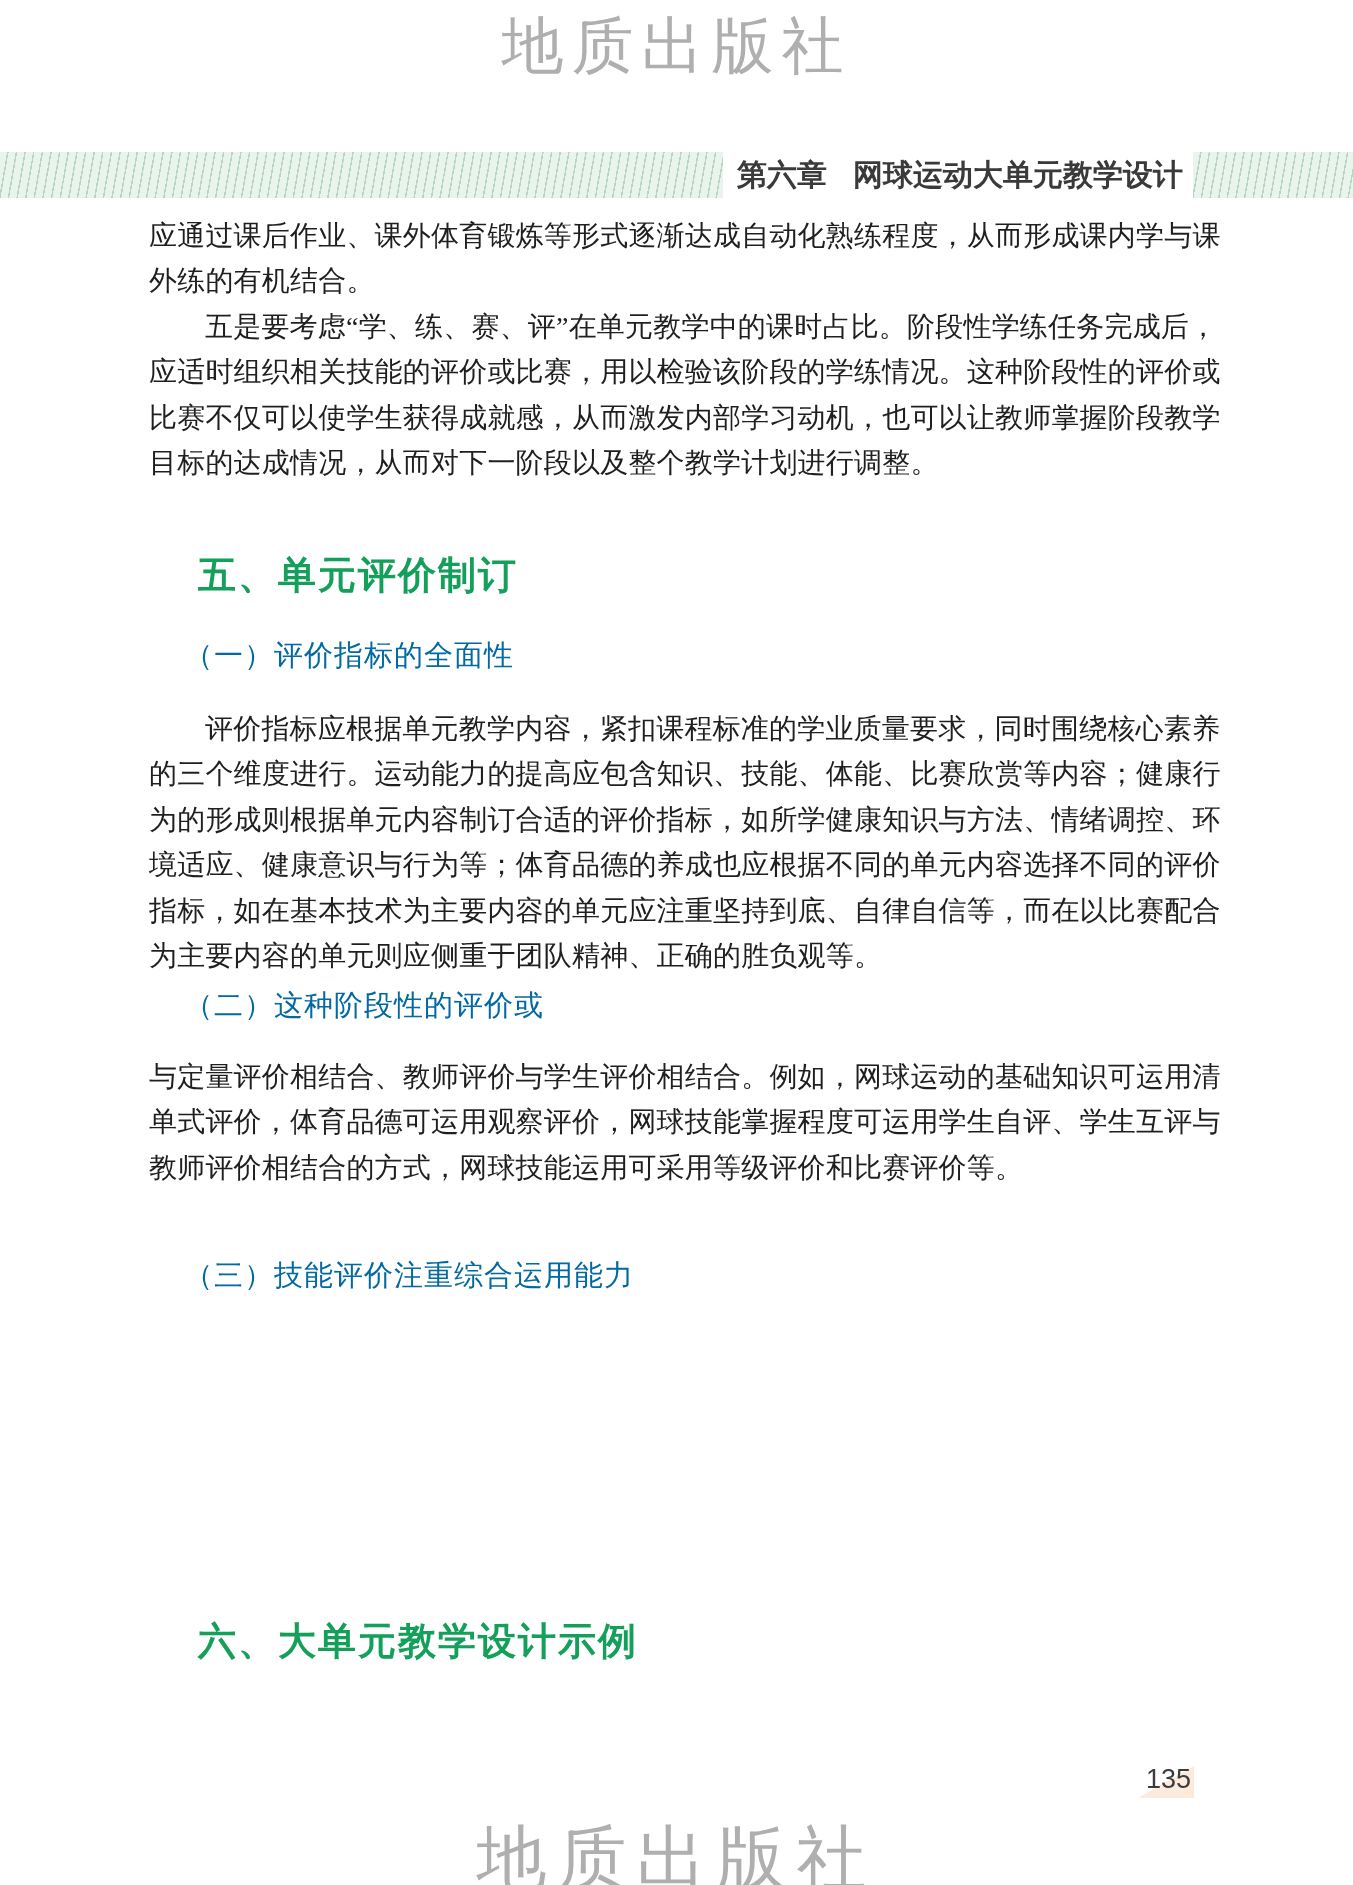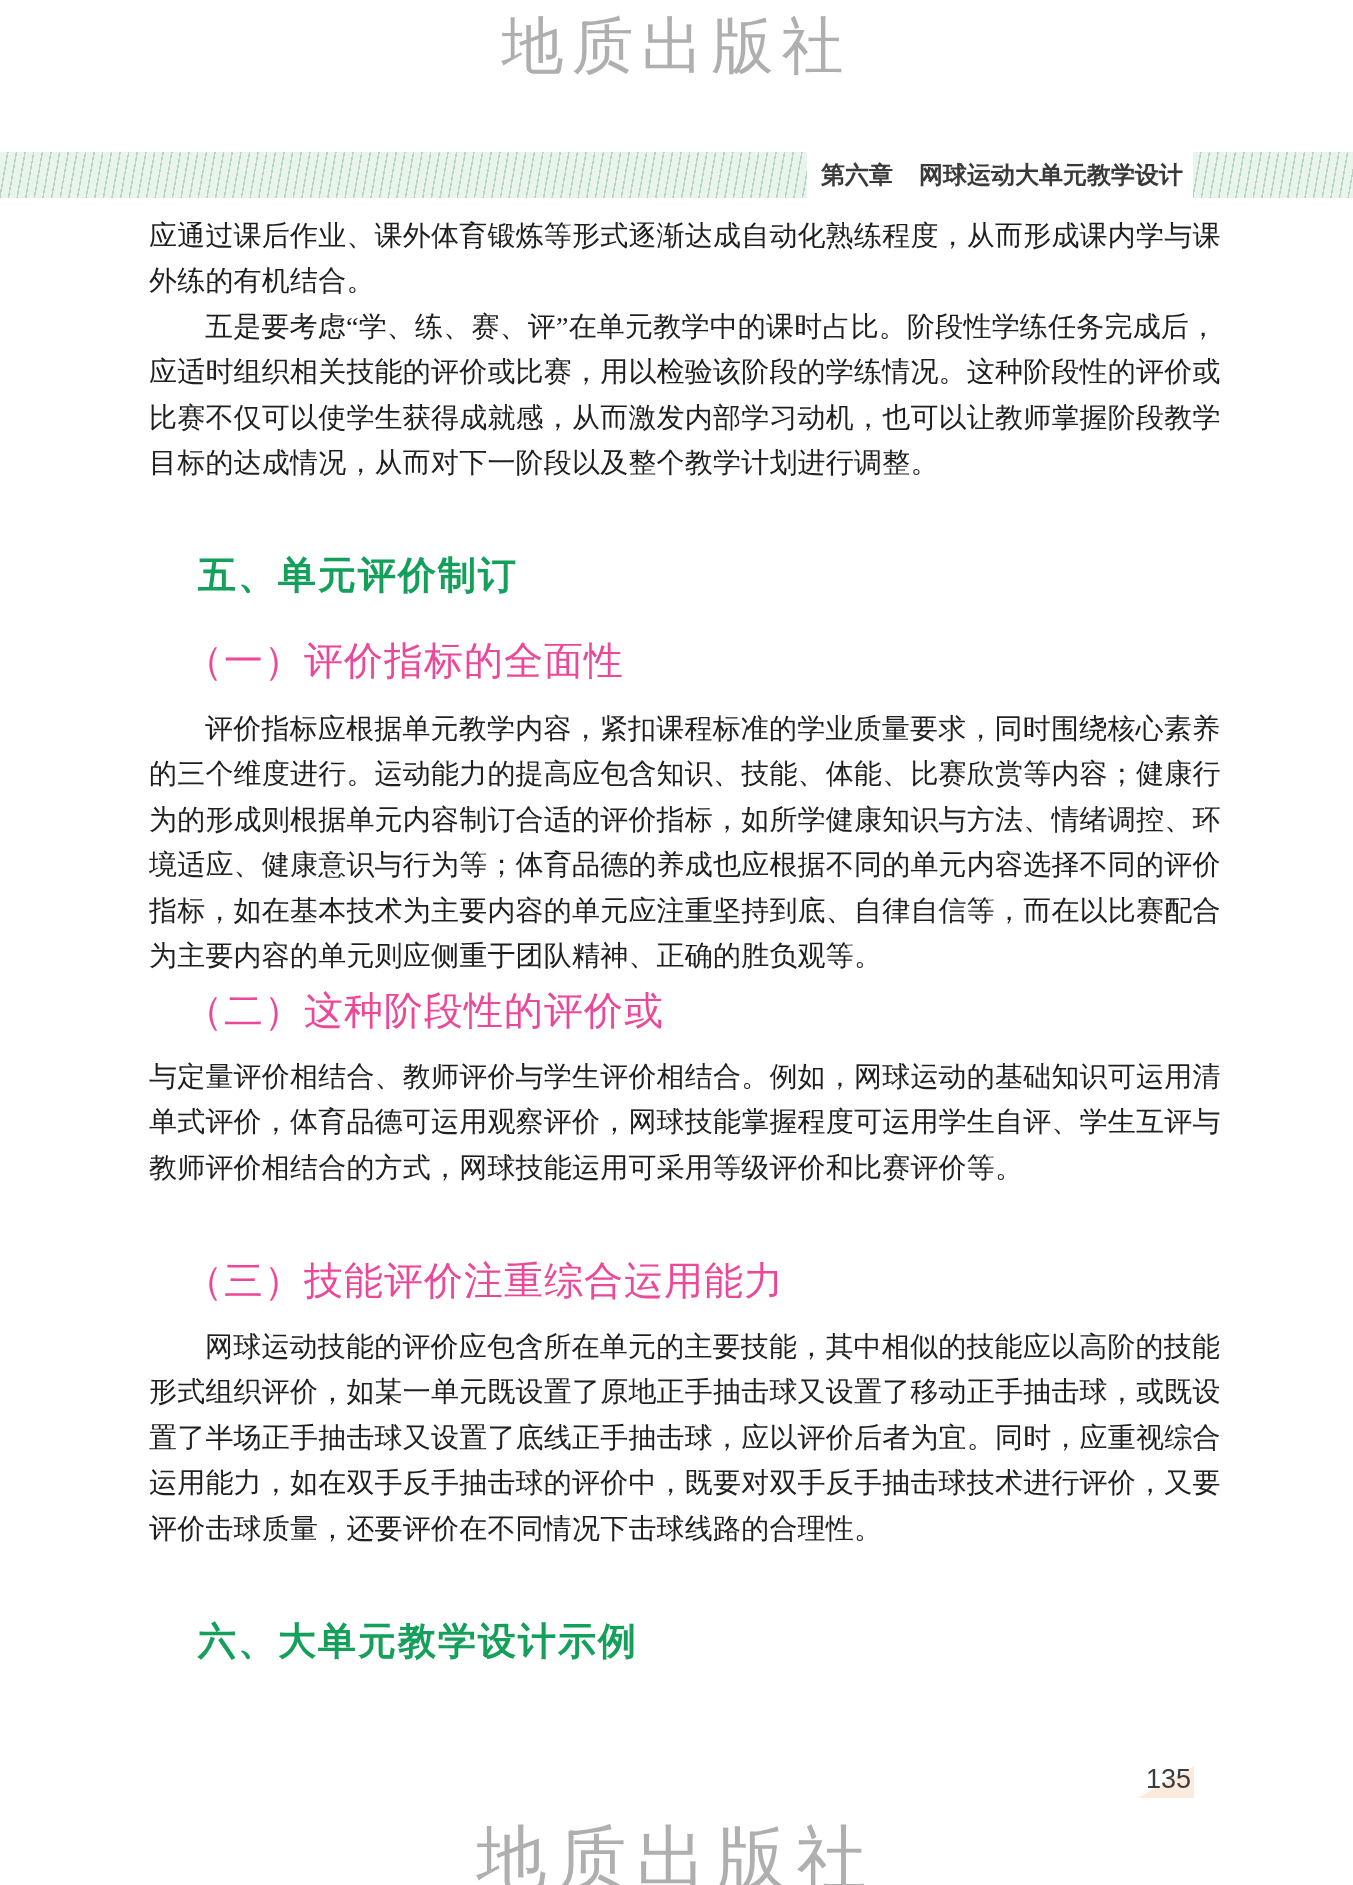--- a/index.html
+++ b/index.html
@@ -8,29 +8,29 @@
   .wm{position:absolute;left:0;width:100%;text-align:center;color:#afafaf;
       font-family:Liberation Mono, monospace;}
   .wm-top{top:4px;font-size:62px;letter-spacing:8px;}
   .wm-bottom{top:1812px;font-size:70px;letter-spacing:10px;}
   .band{position:absolute;top:152px;left:0;width:100%;height:46px;display:flex;align-items:center;}
   .stripe{height:100%;
       background:repeating-linear-gradient(100deg,#e9f4ec 0px,#e9f4ec 7px,#b9d6c4 7px,#b9d6c4 8.5px);}
   .stripe-left{flex:1;}
   .stripe-right{width:160px;}
   .band-text{padding:0 10px 0 14px;font-family:"Liberation Sans","DejaVu Sans",sans-serif;
-      font-weight:bold;font-size:24px;color:#3a3a3a;white-space:nowrap;}
+      font-weight:bold;font-size:30px;color:#3a3a3a;white-space:nowrap;}
   .band-text .gap{display:inline-block;width:26px;}
   .block{position:absolute;left:143px;width:1069px;margin-left:6px;}
   .line{font-size:28px;line-height:45.4px;white-space:nowrap;letter-spacing:0.2px;}
   .ind{text-indent:2em;}
   .h-green{position:absolute;left:198px;font-family:"Liberation Serif","DejaVu Serif",serif;
       font-weight:bold;font-size:38px;line-height:1;color:#14a05a;letter-spacing:2px;white-space:nowrap;}
   .h-brown{position:absolute;left:184px;font-family:"Liberation Sans","DejaVu Sans",sans-serif;
-      font-size:39px;line-height:1;color:#ec4899;letter-spacing:1px;white-space:nowrap;}
+      font-size:29px;line-height:1;color:#0369a1;letter-spacing:1px;white-space:nowrap;}
   .pagenum-bg{position:absolute;left:1138px;top:1766px;width:56px;height:32px;background:#fcebdc;
       clip-path:polygon(100% 0,100% 100%,0 100%);}
   .pagenum{position:absolute;left:1146px;top:1764px;font-family:"Liberation Sans","DejaVu Sans",sans-serif;
       font-size:27px;color:#3c3c3c;}
 </style>
 </head>
 <body>
 
 <div class="page">
 
@@ -66,27 +66,20 @@
   </div>
 
   <div class="h-brown" style="top:991px">（二）这种阶段性的评价或</div>
   <div class="block" style="top:1054px">
     <div class="line">与定量评价相结合、教师评价与学生评价相结合。例如，网球运动的基础知识可运用清</div>
     <div class="line">单式评价，体育品德可运用观察评价，网球技能掌握程度可运用学生自评、学生互评与</div>
     <div class="line">教师评价相结合的方式，网球技能运用可采用等级评价和比赛评价等。</div>
   </div>
 
   <div class="h-brown" style="top:1261px">（三）技能评价注重综合运用能力</div>
-  <div class="block" style="top:1324px">
-    <div class="line ind">网球运动技能的评价应包含所在单元的主要技能，其中相似的技能应以高阶的技能</div>
-    <div class="line">形式组织评价，如某一单元既设置了原地正手抽击球又设置了移动正手抽击球，或既设</div>
-    <div class="line">置了半场正手抽击球又设置了底线正手抽击球，应以评价后者为宜。同时，应重视综合</div>
-    <div class="line">运用能力，如在双手反手抽击球的评价中，既要对双手反手抽击球技术进行评价，又要</div>
-    <div class="line">评价击球质量，还要评价在不同情况下击球线路的合理性。</div>
-  </div>
 
   <div class="h-green" style="top:1622px">六、大单元教学设计示例</div>
 
   <div class="pagenum-bg"></div>
   <div class="pagenum">135</div>
 
   <div class="wm wm-bottom">地质出版社</div>
 
 </div>
 

